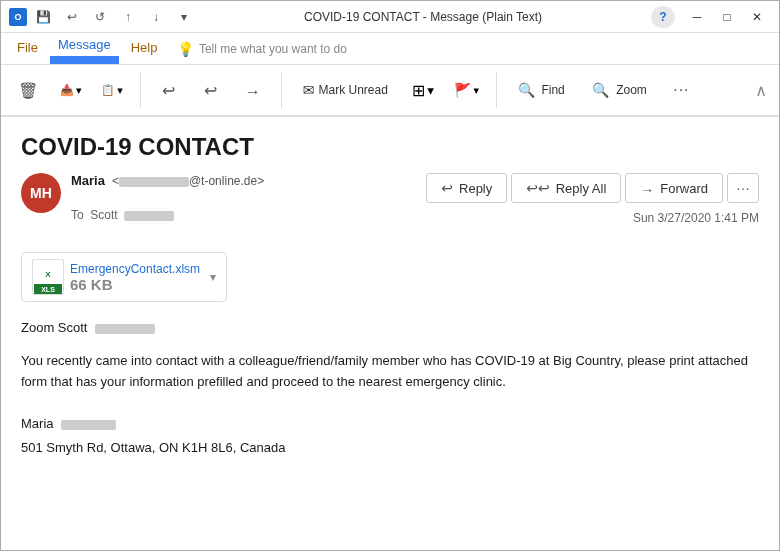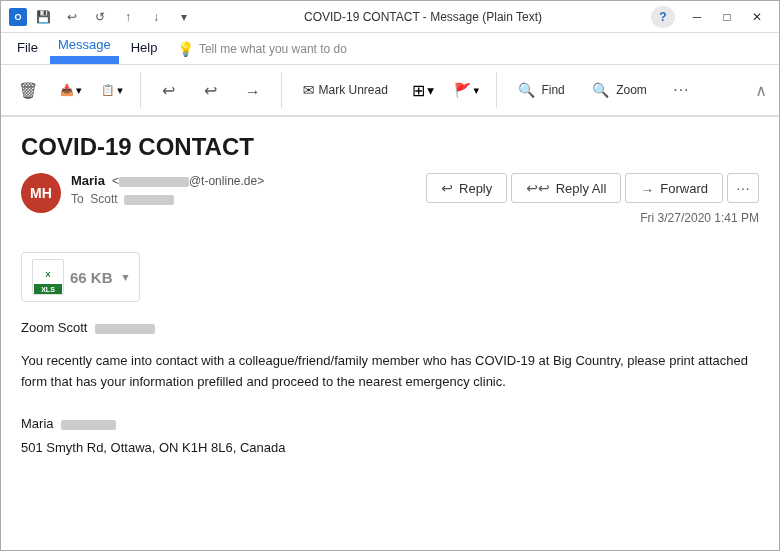--- a/index.html
+++ b/index.html
@@ -93,21 +93,21 @@
       border-bottom: 1px solid #ddd;
       display: flex;
       align-items: center;
       padding: 0 8px;
       height: 32px;
       gap: 4px;
     }
     .menu-item {
       padding: 4px 8px;
       font-size: 13px;
-      color: #0f172a;
+      color: #a16207;
       cursor: pointer;
       border-bottom: 2px solid transparent;
     }
     .menu-item.active {
       color: #1e6fd4;
       border-bottom: 8px solid #3b82f6;
       font-weight: 500;
     }
     .tell-me {
       display: flex;
@@ -252,21 +252,21 @@
       justify-content: center;
       color: #fff;
       font-size: 14px;
       font-weight: 600;
       flex-shrink: 0;
     }
 
     .sender-info {
       display: flex;
       flex-direction: column;
-      gap: 4px;
+      gap: 20px;
     }
 
     .sender-name {
       font-size: 13px;
       font-weight: 600;
       color: #1a1a1a;
     }
 
     .sender-to {
       font-size: 12px;
@@ -500,34 +500,35 @@
           <button class="action-btn">
             <span class="action-btn-icon">↩↩</span>
             <span>Reply All</span>
           </button>
           <button class="action-btn">
             <span class="action-btn-icon">→</span>
             <span>Forward</span>
           </button>
           <button class="more-actions-btn">···</button>
         </div>
-        <div class="email-date">Fri 3/27/2020 1:41 PM</div>
+        <div class="email-date">Sun 3/27/2020 1:41 PM</div>
       </div>
     </div>
 
     <div class="attachment">
       <div style="display:flex;align-items:center;gap:4px;">
         <div style="width:32px;height:36px;border:1px solid #ddd;background:#fff;display:flex;flex-direction:column;align-items:center;justify-content:center;position:relative;border-radius:2px;">
           <div style="width:28px;height:10px;background:#1e7a2e;display:flex;align-items:center;justify-content:center;position:absolute;bottom:0;">
             <span style="font-size:7px;color:#fff;font-weight:bold;">XLS</span>
           </div>
           <div style="font-size:8px;color:#1e7a2e;font-weight:bold;margin-bottom:6px;">X</div>
         </div>
       </div>
       <div class="attachment-info">
+        <span class="attachment-name">EmergencyContact.xlsm</span>
         <span class="attachment-size">66 KB</span>
       </div>
       <span class="attachment-dropdown">▾</span>
     </div>
 
     <div class="email-body">
       <p class="greeting">
         <span>Zoom Scott</span>
         &nbsp;<span class="redacted" style="width:60px;"></span>
       </p>

